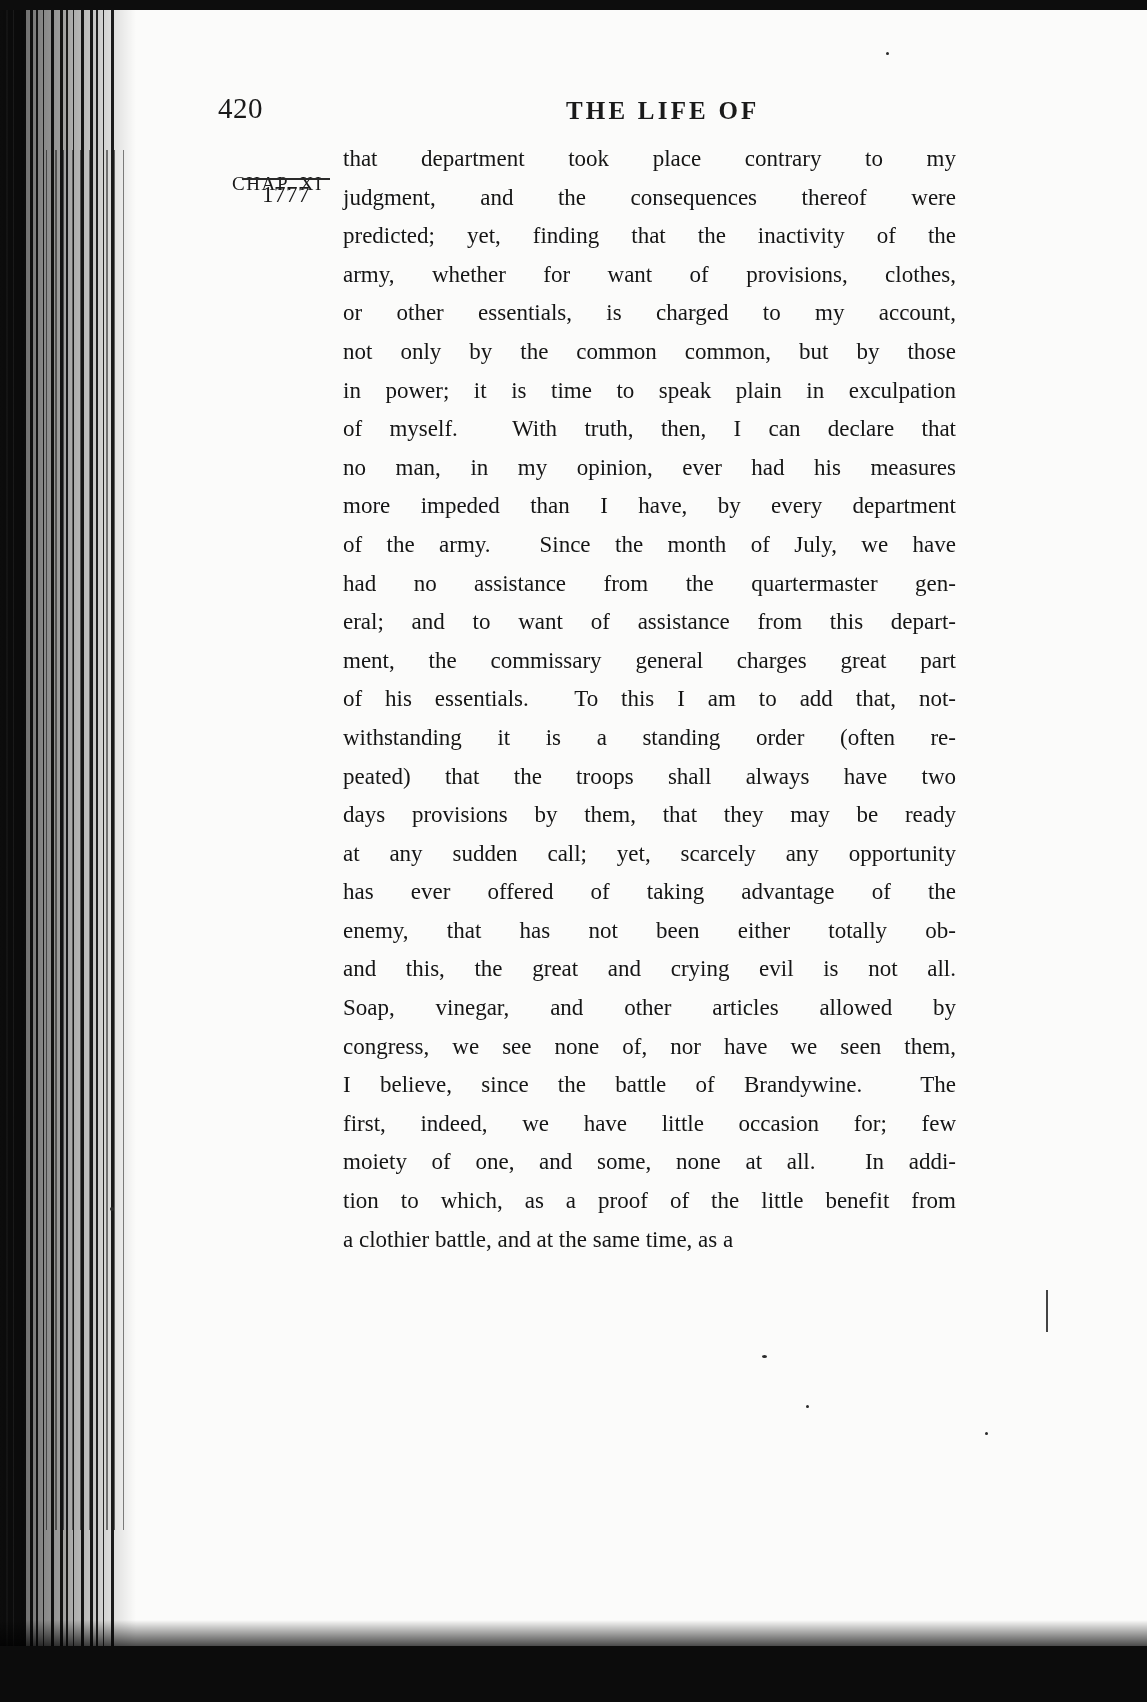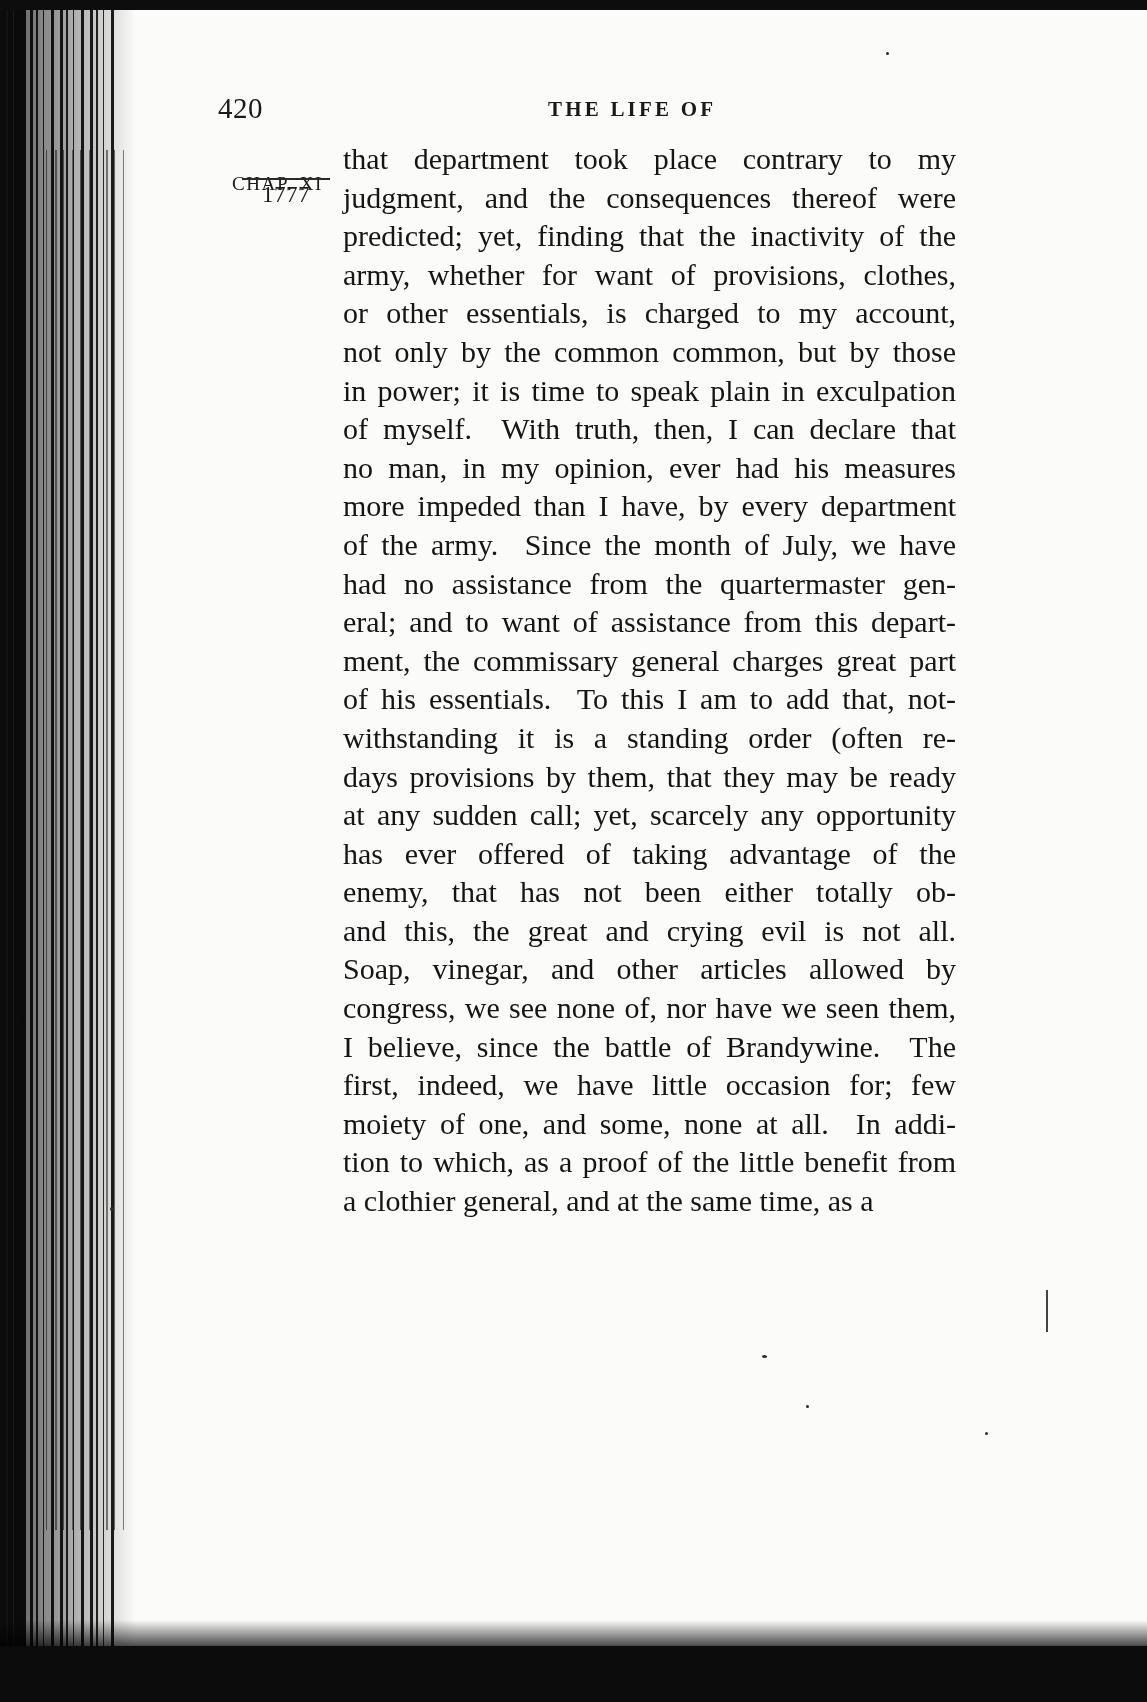--- a/index.html
+++ b/index.html
@@ -117,23 +117,23 @@
   .folio {
     position: absolute;
     left: 0;
     top: 0;
     font-size: 29px;
     letter-spacing: 0.5px;
     color: #1a1a1a;
   }
   .head-title {
     position: absolute;
-    left: 330px;
+    left: 348px;
     top: 5px;
-    font-size: 21px;
+    font-size: 25px;
     letter-spacing: 3.2px;
     font-weight: bold;
     color: #1a1a1a;
   }
   .chap-label {
     position: absolute;
     left: 232px;
     top: 145px;
     font-size: 19px;
     letter-spacing: 1.6px;
@@ -168,21 +168,21 @@
     font-weight: bold;
     line-height: 19px;
     color: #1c1c1c;
   }
 
   .column {
     position: absolute;
     left: 343px;
     top: 140px;
     width: 613px;
-    font-size: 30px;
+    font-size: 23px;
     line-height: 38.6px;
     text-align: justify;
     text-justify: inter-word;
     color: #151515;
     hyphens: none;
   }
   .column .ln {
     display: block;
     text-align: justify;
   }
@@ -236,27 +236,28 @@
     <span class="ln">in power; it is time to speak plain in exculpation</span>
     <span class="ln">of myself.  With truth, then, I can declare that</span>
     <span class="ln">no man, in my opinion, ever had his measures</span>
     <span class="ln">more impeded than I have, by every department</span>
     <span class="ln">of the army.  Since the month of July, we have</span>
     <span class="ln">had no assistance from the quartermaster gen-</span>
     <span class="ln">eral; and to want of assistance from this depart-</span>
     <span class="ln">ment, the commissary general charges great part</span>
     <span class="ln">of his essentials.  To this I am to add that, not-</span>
     <span class="ln">withstanding it is a standing order (often re-</span>
+    <span class="ln">peated) that the troops shall always have two</span>
     <span class="ln">days provisions by them, that they may be ready</span>
     <span class="ln">at any sudden call; yet, scarcely any opportunity</span>
     <span class="ln">has ever offered of taking advantage of the</span>
     <span class="ln">enemy, that has not been either totally ob-</span>
     <span class="ln">and this, the great and crying evil is not all.</span>
     <span class="ln">Soap, vinegar, and other articles allowed by</span>
     <span class="ln">congress, we see none of, nor have we seen them,</span>
     <span class="ln">I believe, since the battle of Brandywine.  The</span>
     <span class="ln">first, indeed, we have little occasion for; few</span>
     <span class="ln">moiety of one, and some, none at all.  In addi-</span>
     <span class="ln">tion to which, as a proof of the little benefit from</span>
-    <span class="ln last">a clothier general, and at the same time, as a</span>
+    <span class="ln last">a clothier battle, and at the same time, as a</span>
   </div>
 
 </div>
 
 </body></html>

